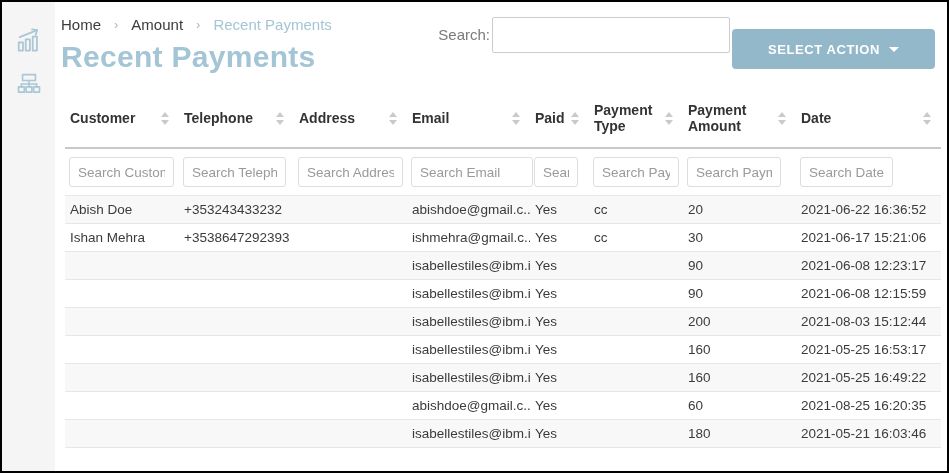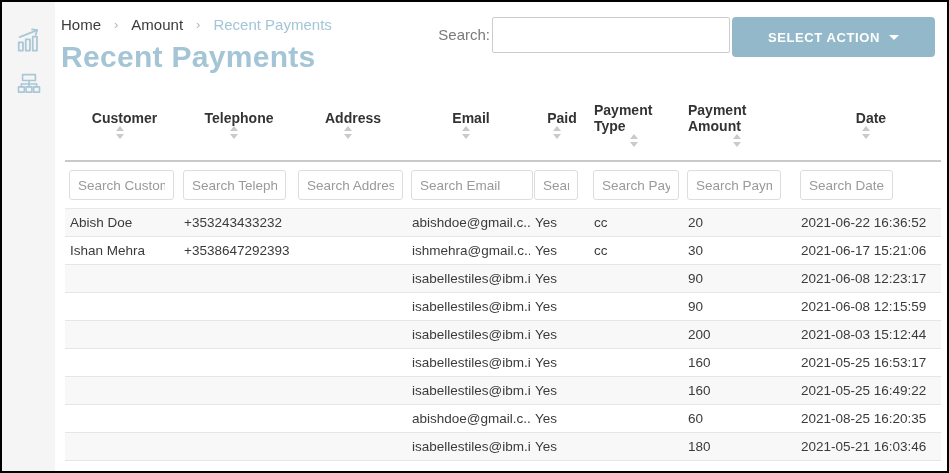--- a/index.html
+++ b/index.html
@@ -37,39 +37,40 @@
   .topbar-right { display:flex; align-items:flex-start; gap:2px; padding-top:1px; }
   .search-label { font-size:15px; color:#7a7a7a; line-height:36px; }
   .search-input { width:238px; height:36px; border:1px solid #ccc; border-radius:2px; padding:0 8px; font-size:14px; outline:none; }
   .action-btn {
     width:203px; height:40px;
     background:#92b8ca; border:none; border-radius:4px;
     color:#fff; font-family:"Liberation Sans", sans-serif;
     font-size:13px; font-weight:bold; letter-spacing:0.6px;
     display:flex; align-items:center; justify-content:center; gap:9px;
     cursor:pointer;
+    margin-top:12px;
   }
   .caret-down { width:0; height:0; border-left:5px solid transparent; border-right:5px solid transparent; border-top:5px solid #fff; }
 
   
   table.report {
     border-collapse:collapse; table-layout:fixed;
     width:876px; margin:16px 0 0 4px;
     font-size:13.5px; color:#3b3b3b;
   }
   col.c1{width:114px} col.c2{width:115px} col.c3{width:113px} col.c4{width:123px}
   col.c5{width:59px}  col.c6{width:94px}  col.c7{width:113px} col.c8{width:145px}
 
   tr.head-row th {
     text-align:left; font-size:14px; font-weight:bold; color:#333;
     padding:12px 0 13px 5px;
     border-bottom:2px solid #c9c9c9;
     cursor:pointer;
   }
-  .th-inner { display:flex; align-items:center; justify-content:space-between;flex-direction:column; }
+  .th-inner { display:flex; align-items:center; justify-content:space-between; }
   .sort { display:flex; flex-direction:column; gap:3px; margin-right:10px; cursor:pointer; }
   .sort i { display:block; width:0; height:0; border-left:4.5px solid transparent; border-right:4.5px solid transparent; }
   .sort i.up   { border-bottom:5px solid #cacaca; }
   .sort i.down { border-top:5px solid #cacaca; }
 
   tr.filter-row th { padding:8px 0 8px 4px; border-bottom:1px solid #e8e8e8; text-align:left; font-weight:normal; }
   tr.filter-row input {
     height:30px; border:1px solid #ddd; border-radius:3px;
     padding:0 8px; font-size:13.5px; color:#555; outline:none;
     font-family:"Liberation Sans", sans-serif;

